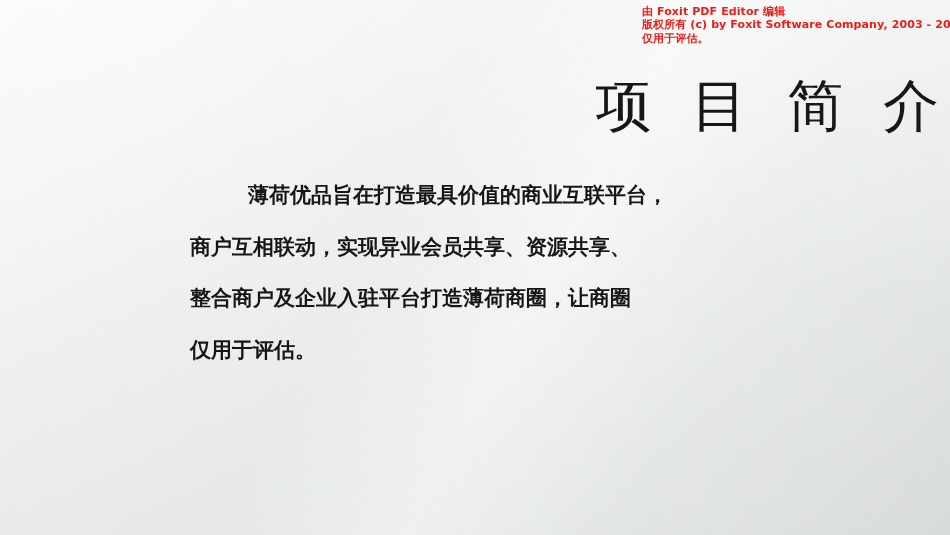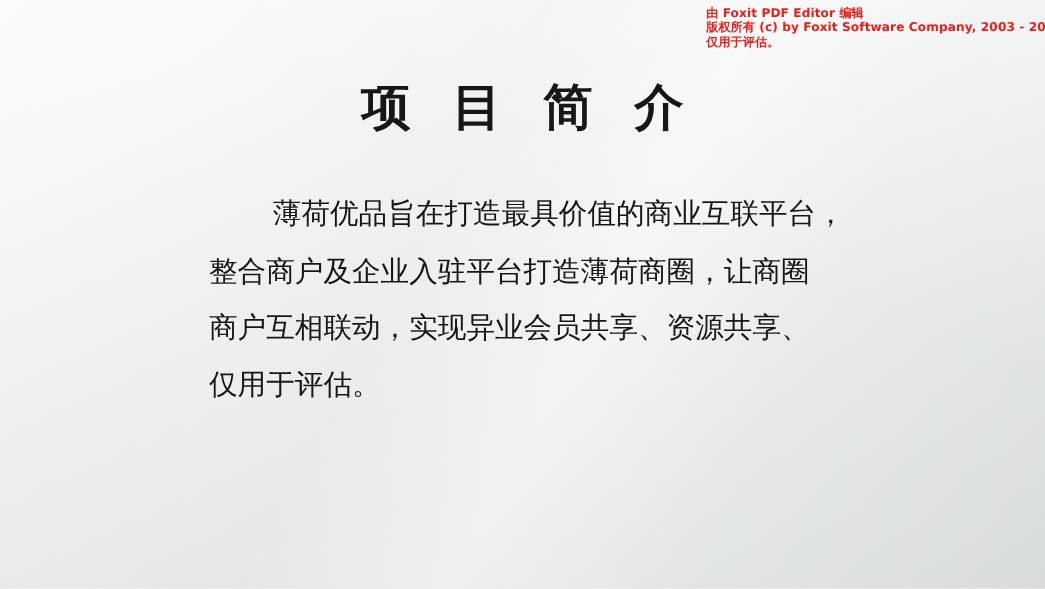--- a/index.html
+++ b/index.html
@@ -59,46 +59,47 @@
       rgba(205,210,212,0.18) 100%);
     pointer-events: none;
   }
 
   
   .slide-title {
     position: absolute;
     left: 0;
     top: 38px;
     width: 950px;
-    text-align: center;
-    font-size: 45px;
+    text-align: right;
+    font-size: 56px;
     line-height: 60px;
     letter-spacing: 11px;
     text-indent: 11px;
     color: #171717;
-    font-weight: 700;
+    font-weight: 400;
     white-space: nowrap;
     z-index: 3;
   }
 
   
   .body-block {
     position: absolute;
     left: 190px;
     top: 170px;
     width: 640px;
     z-index: 3;
   }
   .body-line {
-    font-size: 26px;
+    font-size: 21px;
     line-height: 51.5px;
     color: #1a1a1a;
     color: #161616;
     white-space: nowrap;
     letter-spacing: 0px;
+    font-weight: bold;
   }
   .body-line.indent {
     text-indent: 58px;
   }
 
   
   .watermark {
     position: absolute;
     left: 642px;
     top: 5px;
@@ -117,22 +118,22 @@
 </style>
 </head>
 <body>
 
 <div id="slide">
 
   <h1 class="slide-title">项 目 简 介</h1>
 
   <div class="body-block">
     <div class="body-line indent">薄荷优品旨在打造最具价值的商业互联平台，</div>
+    <div class="body-line">商户互相联动，实现异业会员共享、资源共享、</div>
     <div class="body-line">整合商户及企业入驻平台打造薄荷商圈，让商圈</div>
-    <div class="body-line">商户互相联动，实现异业会员共享、资源共享、</div>
     <div class="body-line">仅用于评估。</div>
   </div>
 
   <div class="watermark">
     <span class="wm-line">由 Foxit PDF Editor 编辑</span>
     <span class="wm-line">版权所有 (c) by Foxit Software Company, 2003 - 2009</span>
     <span class="wm-line">仅用于评估。</span>
   </div>
 
 </div>

